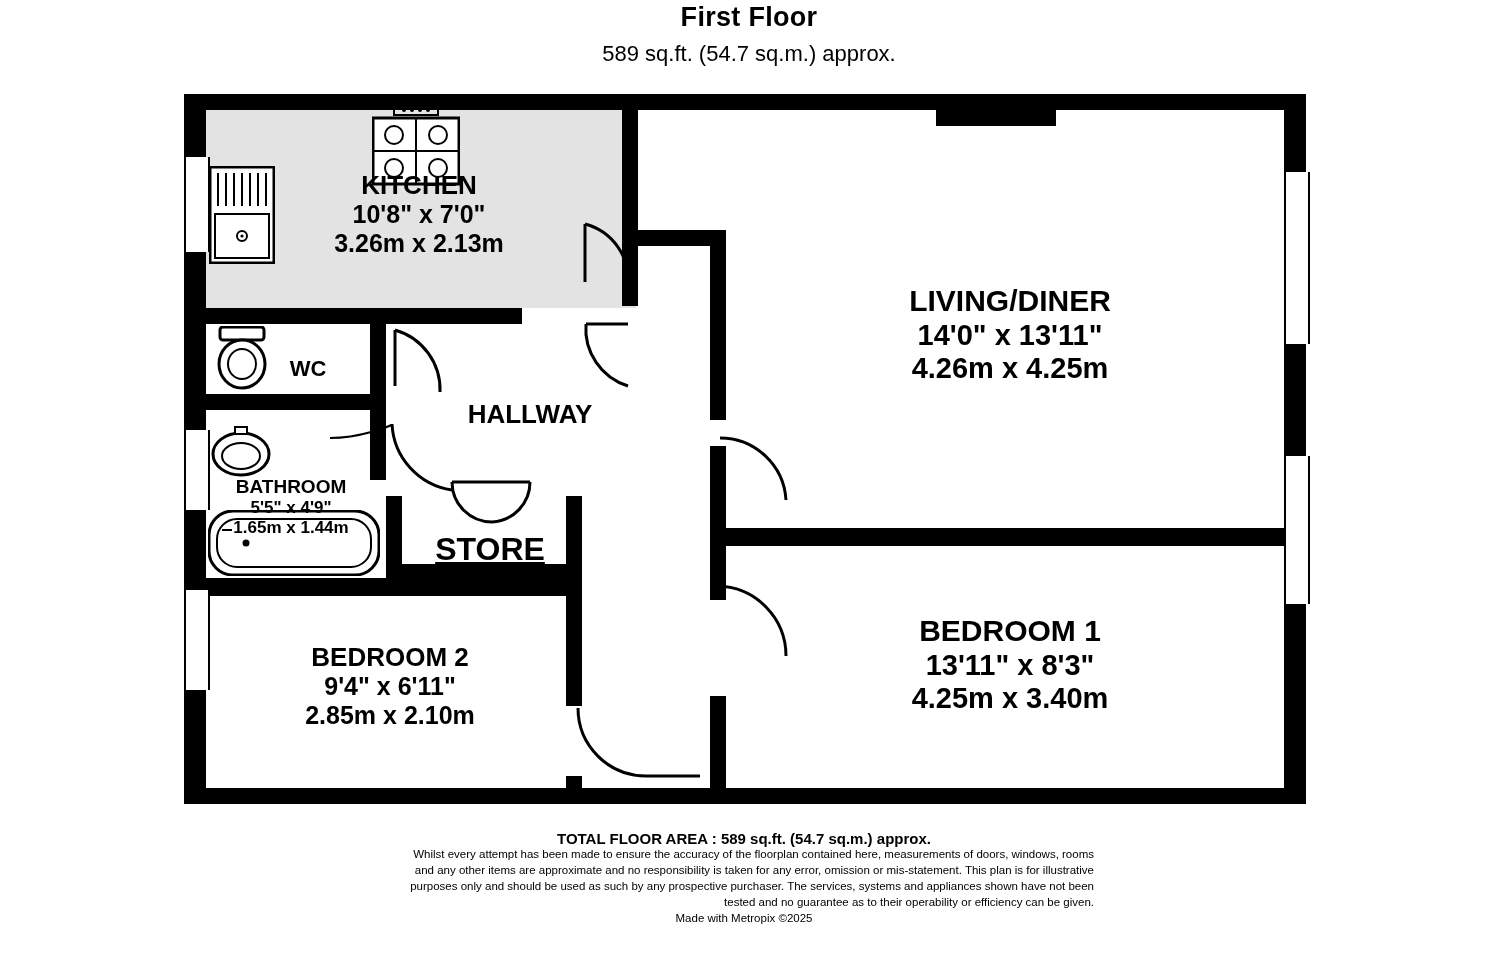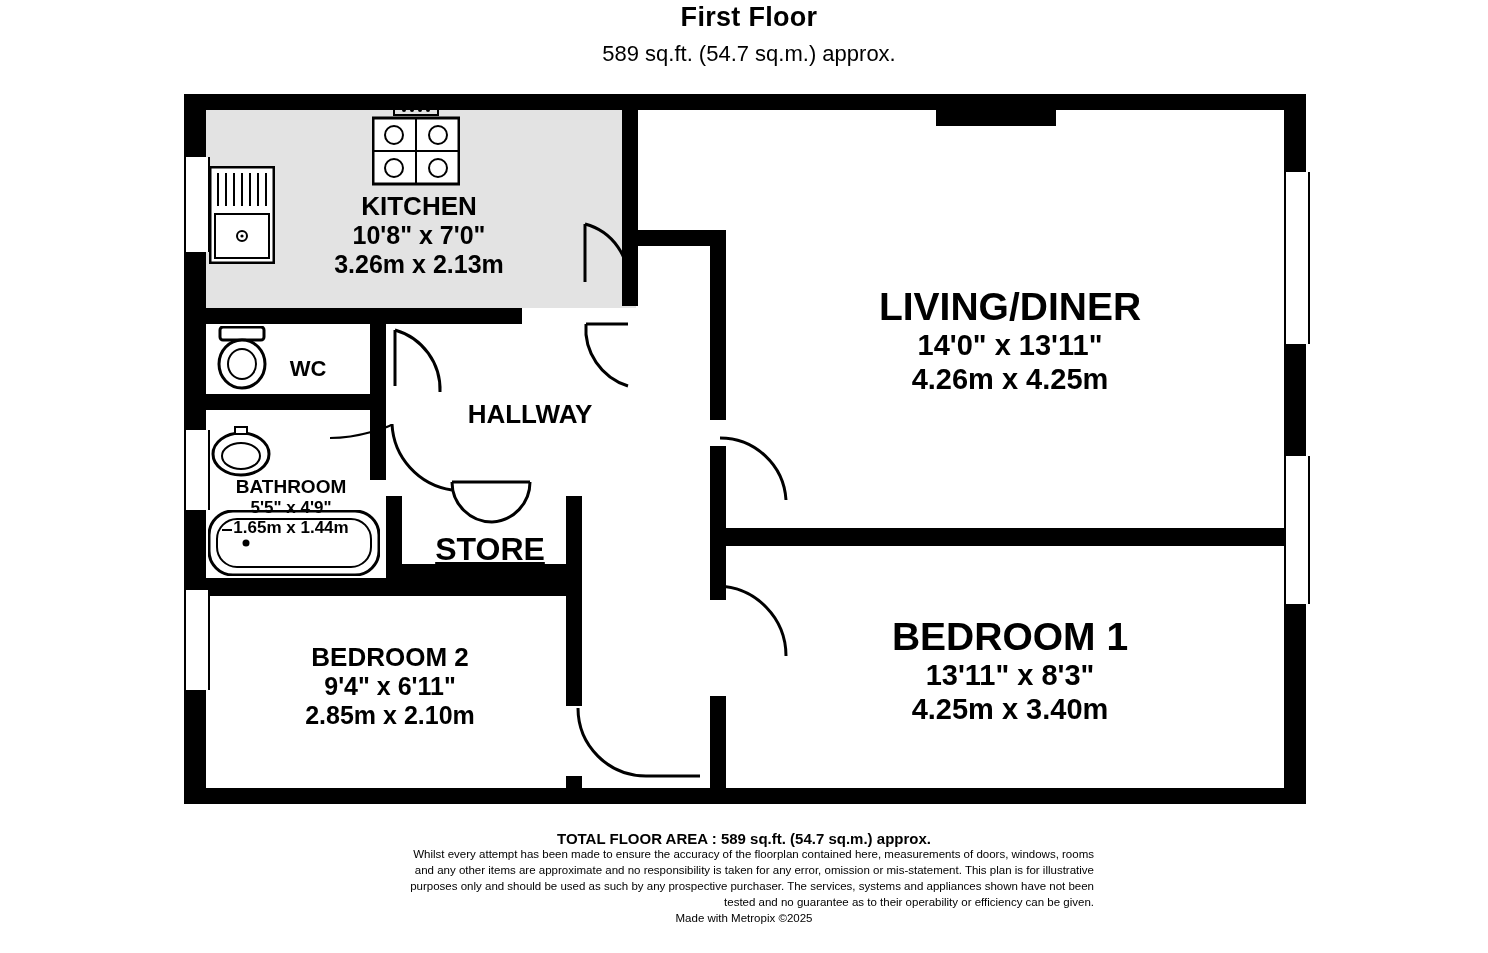--- a/index.html
+++ b/index.html
@@ -101,21 +101,21 @@
     line-height: 1.16;
     white-space: nowrap;
   }
   .room-label .nm {
     font-weight: bold;
   }
   .room-label .dim {
     font-weight: bold;
   }
 
-  .lbl-big .nm { font-size: 39px; }
+  .lbl-big .nm { font-size: 30px; }
   .lbl-big .dim { font-size: 29px; }
   .lbl-mid .nm { font-size: 26px; }
   .lbl-mid .dim { font-size: 25px; }
   .lbl-sm .nm { font-size: 19px; }
   .lbl-sm .dim { font-size: 17px; }
   .lbl-tiny .nm { font-size: 22px; }
 
   
   .fixture {
     position: absolute;
@@ -316,21 +316,21 @@
 
       <path d="M 578,622 A 68,68 0 0 0 646,690"></path>
       <line x1="646" y1="690" x2="700" y2="690"></line>
 
       <line x1="578" y1="622" x2="578" y2="690" stroke-width="0"></line>
 
       <path d="M 510,600 A 56,56 0 0 0 566,656" stroke-width="0"></path>
     </g>
   </svg>
 
-  <div class="room-label lbl-mid" style="left:204px; top:105px; width:430px;text-align:center;">
+  <div class="room-label lbl-mid" style="left:204px; top:84px; width:430px;text-align:center;">
     <div class="nm">KITCHEN</div>
     <div class="dim">10'8"  x 7'0"</div>
     <div class="dim">3.26m  x 2.13m</div>
   </div>
 
   <div class="room-label lbl-big" style="left:740px; top:198px; width:540px;">
     <div class="nm">LIVING/DINER</div>
     <div class="dim">14'0"  x 13'11"</div>
     <div class="dim">4.26m  x 4.25m</div>
   </div>

